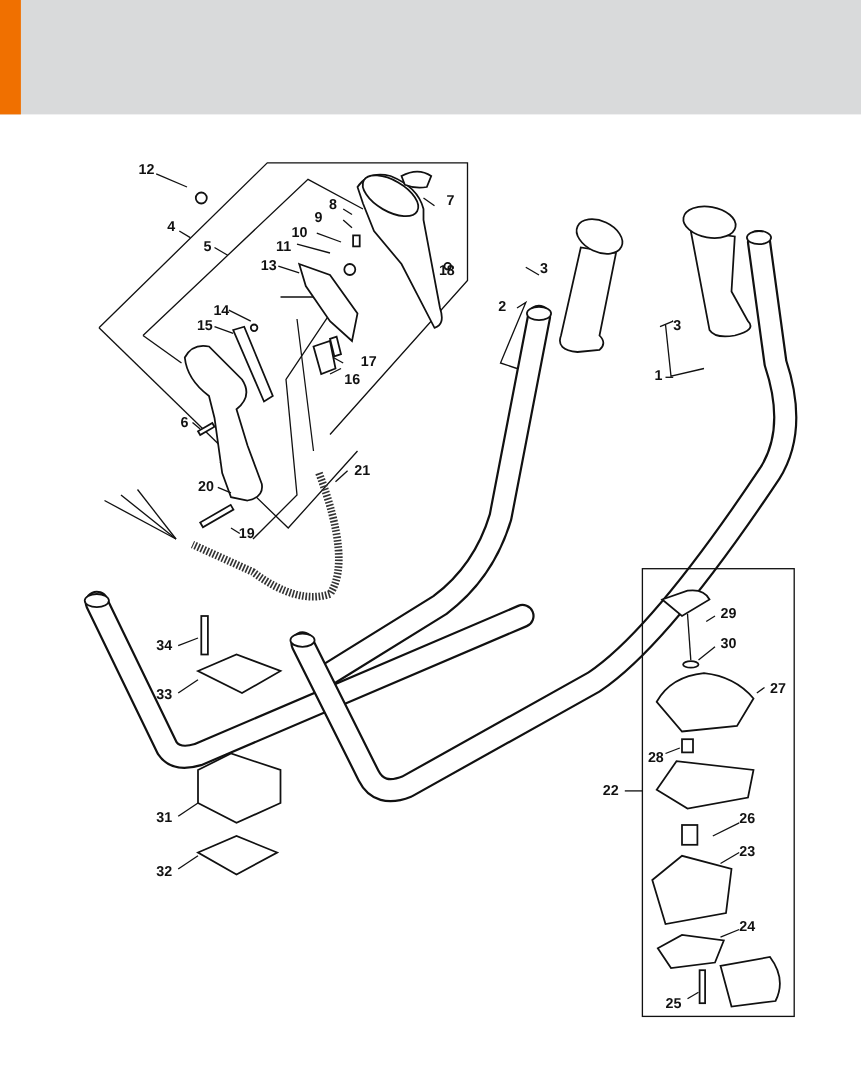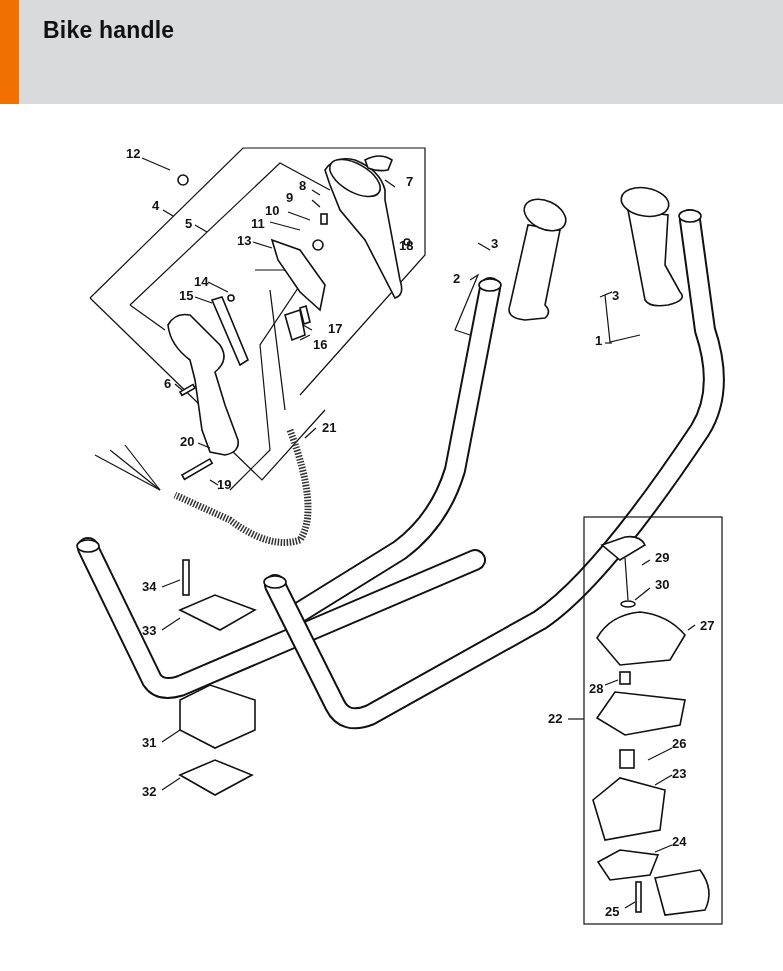--- a/index.html
+++ b/index.html
@@ -14,21 +14,20 @@
   .part { stroke: #111; stroke-width: 1.6; fill: #fff; }
   .tube-out { stroke: #111; stroke-width: 22; fill: none; stroke-linecap: round; stroke-linejoin: round; }
   .tube-in { stroke: #fff; stroke-width: 18; fill: none; stroke-linecap: round; stroke-linejoin: round; }
   .coil { stroke: #333; stroke-width: 7; fill: none; stroke-dasharray: 1.5 1.5; }
 </style>
 </head>
 <body>
 
 <div class="header">
   <div class="accent"></div>
-  <div class="title">Bike handle</div>
 </div>
 
 <svg id="diagram" width="783" height="971" viewBox="0 0 783 971">
 
   <g>
     <path class="tube-out" d="M88,548 L152,680 Q160,692 180,686 L475,560"></path>
     <path class="tube-in" d="M88,548 L152,680 Q160,692 180,686 L475,560"></path>
     <path class="tube-out" d="M490,288 L455,470 Q440,520 400,550 L300,612"></path>
     <path class="tube-in" d="M490,288 L455,470 Q440,520 400,550 L300,612"></path>
     <ellipse class="part" cx="88" cy="546" rx="11" ry="6"></ellipse>

